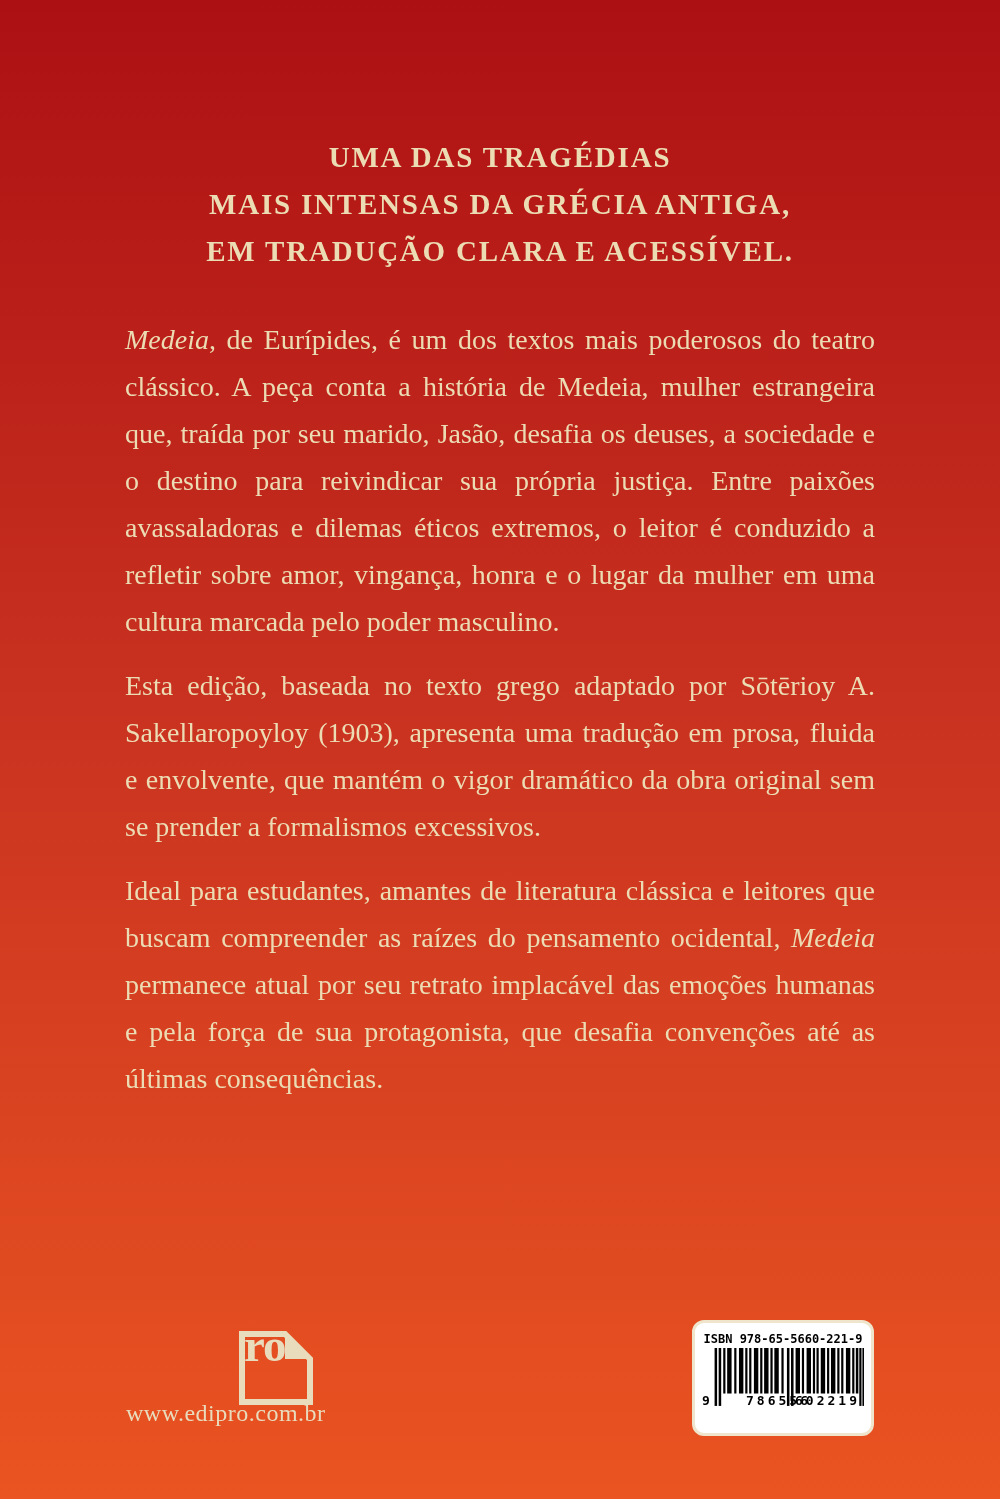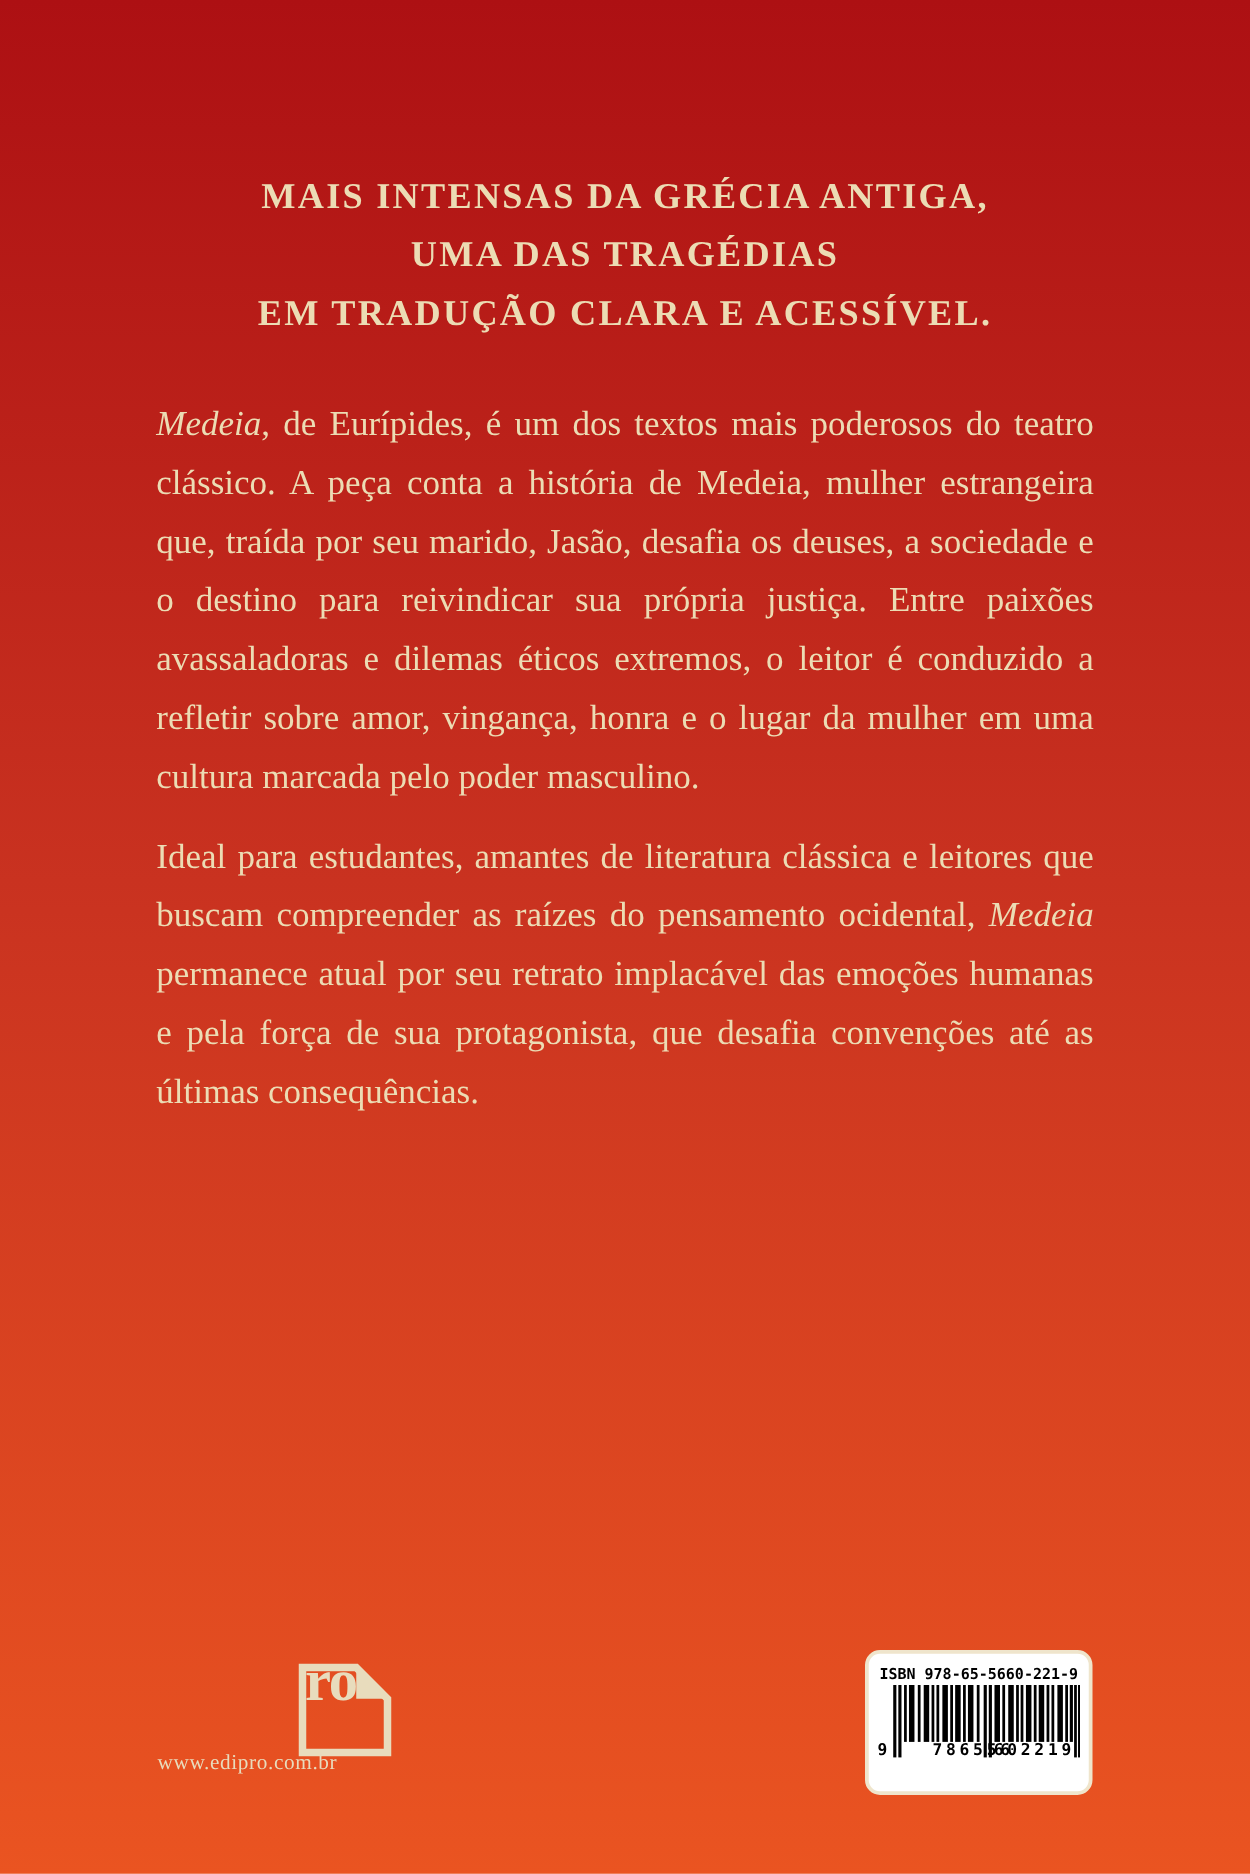--- a/index.html
+++ b/index.html
@@ -72,21 +72,21 @@
     position:absolute;
     left:6px;top:-8px;
     font-size:47px;
     font-weight:700;
     line-height:1;
     letter-spacing:-1px;
   }
   .website{
     position:absolute;
     left:126px;top:1400px;
-    font-size:17px;
+    font-size:24px;
     letter-spacing:0.5px;
     color:var(--logo);
   }
   
   .barcode{
     position:absolute;
     left:692px;top:1320px;
     width:182px;height:116px;
     box-sizing:border-box;
     background:var(--barcode-bg);
@@ -125,27 +125,28 @@
   .digit-lead{left:0;}
   .digit-g1{left:20px;letter-spacing:3px;padding-left:24px;}
   .digit-g2{left:93px;letter-spacing:3px;}
 </style>
 </head>
 <body>
 
 <div class="page">
 
   <div class="headline">
+      <div>UMA DAS TRAGÉDIAS</div>
       <div>MAIS INTENSAS DA GRÉCIA ANTIGA,</div>
-      <div>UMA DAS TRAGÉDIAS</div>
       <div>EM TRADUÇÃO CLARA E ACESSÍVEL.</div>
     </div>
 
   <div class="body-copy">
       <p><em>Medeia</em><span>, de Eurípides, é um dos textos mais poderosos do teatro clássico. A peça conta a história de Medeia, mulher estrangeira que, traída por seu marido, Jasão, desafia os deuses, a sociedade e o destino para reivindicar sua própria justiça. Entre paixões avassaladoras e dilemas éticos extremos, o leitor é conduzido a refletir sobre amor, vingança, honra e o lugar da mulher em uma cultura marcada pelo poder masculino.</span></p>
+      <p><span>Esta edição, baseada no texto grego adaptado por Sōtērioy A. Sakellaropoyloy (1903), apresenta uma tradução em prosa, fluida e envolvente, que mantém o vigor dramático da obra original sem se prender a formalismos excessivos.</span></p>
       <p><span>Ideal para estudantes, amantes de literatura clássica e leitores que buscam compreender as raízes do pensamento ocidental, </span><em>Medeia</em><span> permanece atual por seu retrato implacável das emoções humanas e pela força de sua protagonista, que desafia convenções até as últimas consequências.</span></p>
     </div>
 
   <div class="logo">
     <div class="logo-box">
       <svg width="76" height="76" viewBox="0 0 76 76" aria-hidden="true">
         <path d="M4 4 H47 L72 29 V72 H4 Z" fill="none" stroke="var(--logo)" stroke-width="6" stroke-linejoin="miter"></path>
         <polygon points="47,4 72,29 47,29" fill="var(--logo)"></polygon>
       </svg>
       <span class="logo-ro">ro</span>

